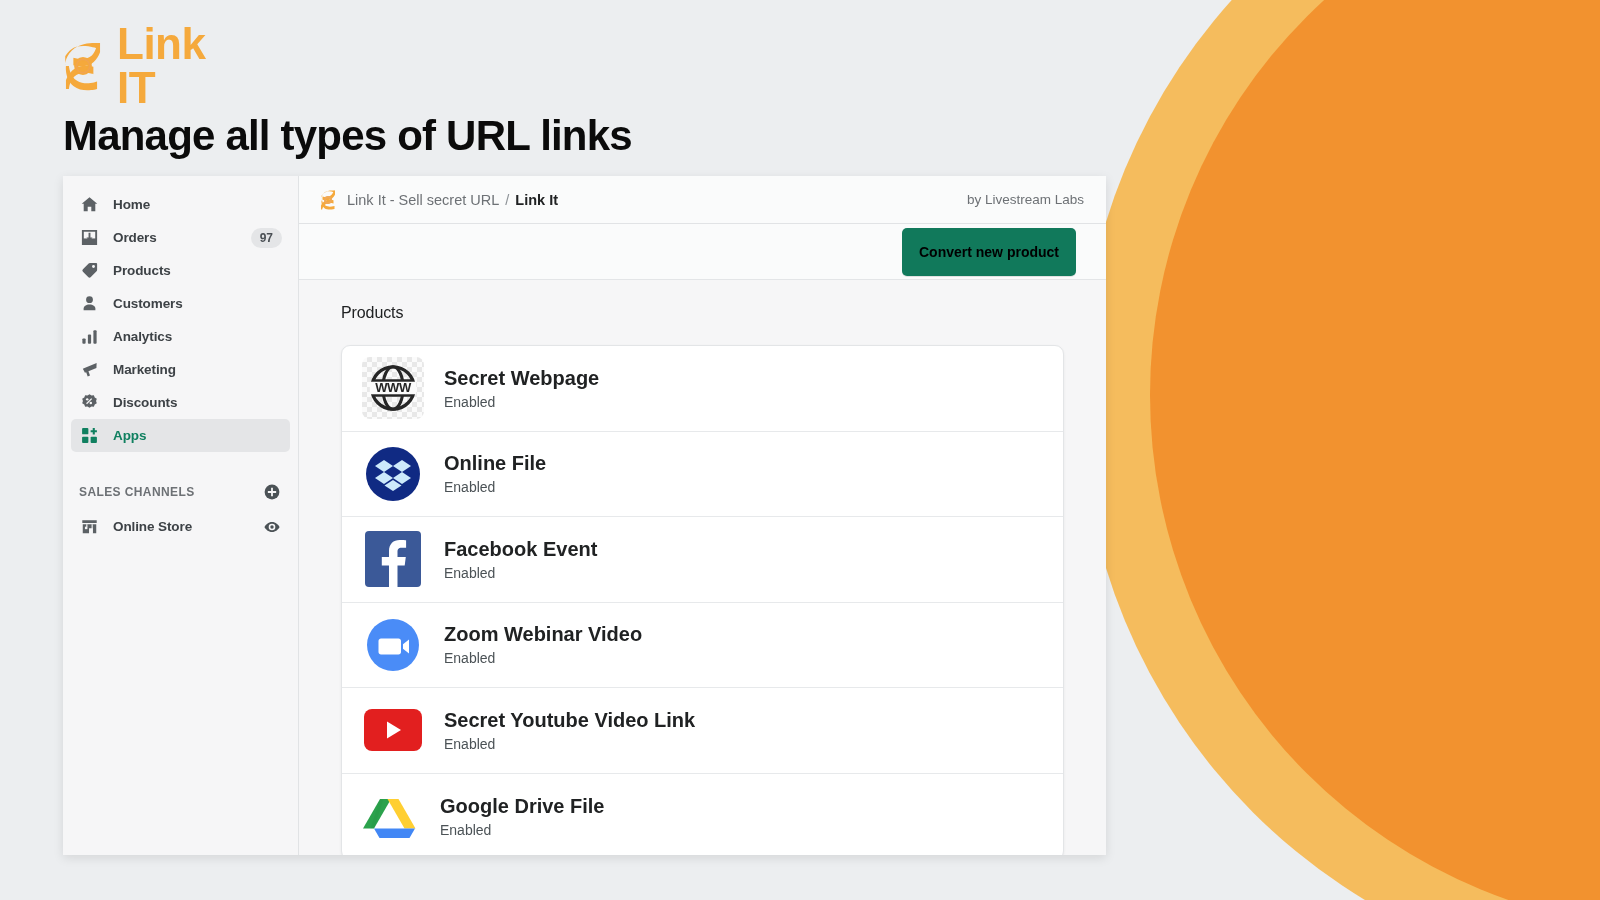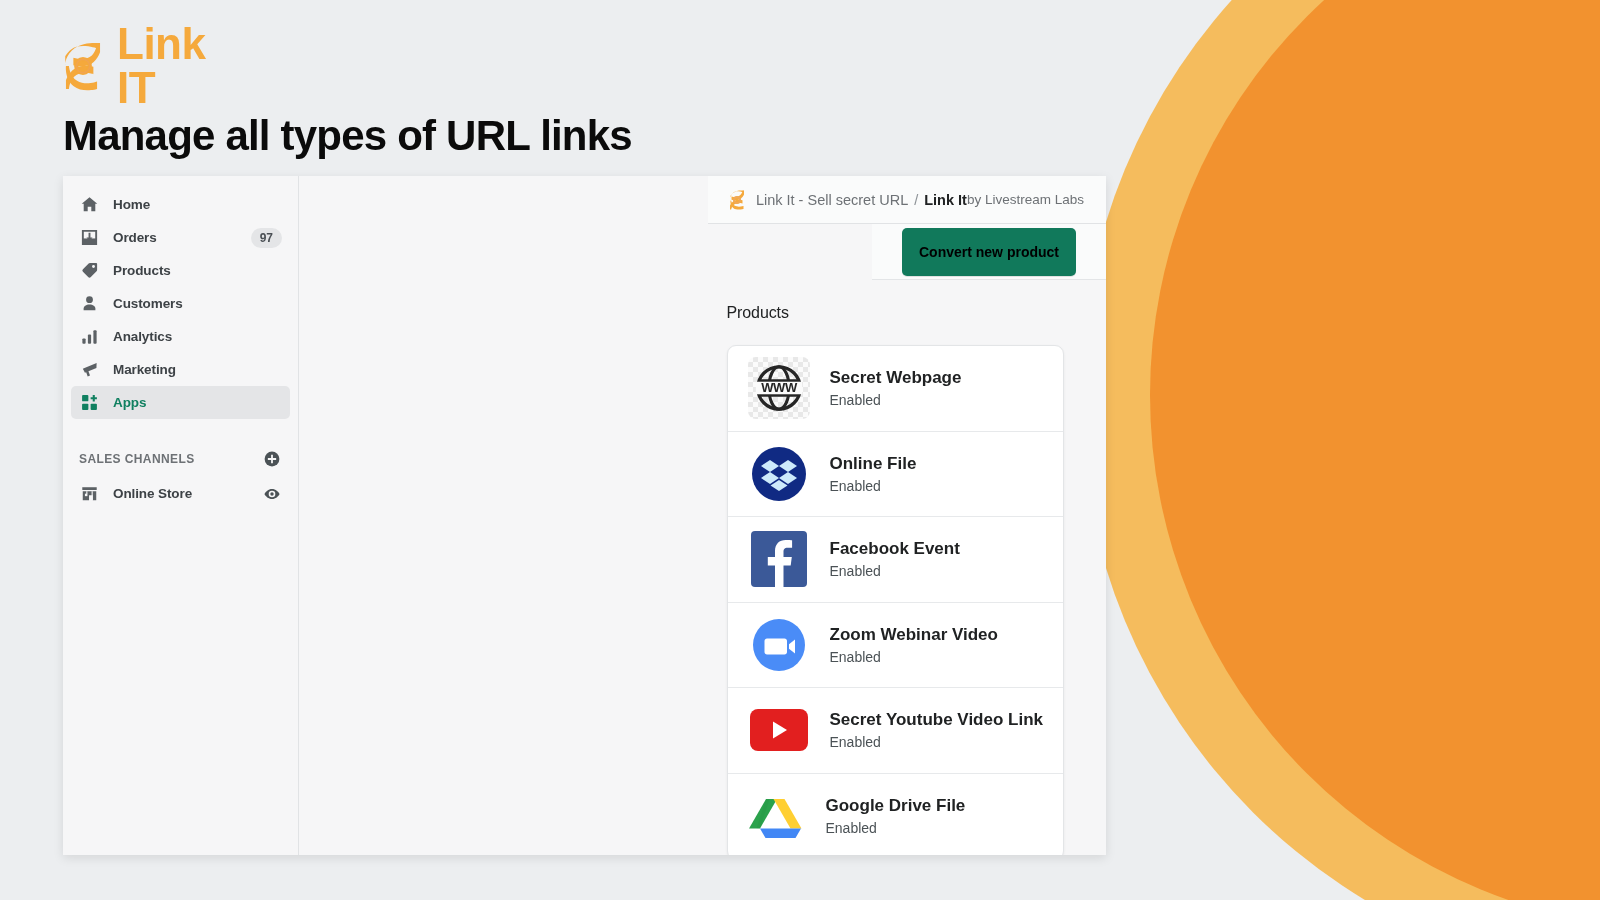--- a/index.html
+++ b/index.html
@@ -82,21 +82,21 @@
     display:flex; align-items:center;
     margin:26px 8px 4px 8px; padding:0 8px; height:28px;
   }
   #sales-channels-header .sc-title {
     flex:1; font-size:12px; font-weight:bold; color:#6d7175;
     letter-spacing:0.4px;
   }
   .sc-action { width:20px; height:20px; display:flex; align-items:center; justify-content:center; cursor:pointer; }
 
   
-  #main { flex:1; background:#f6f6f7; display:flex; flex-direction:column; min-width:0;align-items:flex-end; }
+  #main { flex:1; background:#f6f6f7; display:flex; flex-direction:column; min-width:0; }
   #breadcrumb-bar {
     height:48px; background:#fafbfb; border-bottom:1px solid #e1e3e5;
     display:flex; align-items:center; padding:0 22px 0 20px;
   }
   #bc-logo { width:18px; height:22px; flex:0 0 18px; margin-right:10px; }
   #bc-app-name { font-size:14.5px; color:#6d7175; }
   #bc-sep { font-size:14.5px; color:#8c9196; margin:0 6px; }
   #bc-current { font-size:14.5px; color:#202223; font-weight:bold; }
   #bc-author { margin-left:auto; font-size:13.5px; color:#6d7175; }
 
@@ -130,21 +130,21 @@
   }
   .product-row:last-child { border-bottom:none;padding-left:16px; }
   .p-thumb {
     width:62px; height:62px; flex:0 0 62px;
     border-radius:8px; background:#fff;
     display:flex; align-items:center; justify-content:center;
     margin-right:20px; overflow:hidden;
   }
   .p-thumb svg { display:block; }
   .p-text { display:flex; flex-direction:column; gap:4px; }
-  .p-name { font-size:17px; font-weight:bold; color:#202223; }
+  .p-name { font-size:20px; font-weight:bold; color:#202223; }
   .p-status { font-size:14px; color:#4b5256; }
 
   
   .checker {
     background-image:
       linear-gradient(45deg,#e8e8e8 25%,transparent 25%,transparent 75%,#e8e8e8 75%),
       linear-gradient(45deg,#e8e8e8 25%,transparent 25%,transparent 75%,#e8e8e8 75%);
     background-size:10px 10px;
     background-position:0 0,5px 5px;
     background-color:#fbfbfb;
@@ -234,20 +234,31 @@
 
     <div class="nav-item">
       <span class="nav-ico">
         <svg width="19" height="19" viewBox="0 0 20 20">
           <path fill="#5c6165" d="M17.5 3.2 5.4 8.1 3 9.1l2.2 4.3 1.3-.6 1.6 4.5 2.4-1-1.6-4.5 8.4-3.4z"></path>
         </svg>
       </span>
       <span class="nav-label">Marketing</span>
     </div>
 
+    <div class="nav-item">
+      <span class="nav-ico">
+        <svg width="19" height="19" viewBox="0 0 20 20">
+          <path fill="#5c6165" d="M10 1.2l2.1 1.5 2.5-.4.9 2.4 2.2 1.3-.8 2.4.8 2.4-2.2 1.3-.9 2.4-2.5-.4L10 15.6l-2.1-1.5-2.5.4-.9-2.4L2.3 10.8l.8-2.4-.8-2.4 2.2-1.3.9-2.4 2.5.4z"></path>
+          <circle cx="7.6" cy="6.7" r="1.3" fill="#f6f6f7"></circle>
+          <circle cx="11.4" cy="10.6" r="1.3" fill="#f6f6f7"></circle>
+          <path stroke="#f6f6f7" stroke-width="1.4" d="M12.3 5.9 6.9 11.4"></path>
+        </svg>
+      </span>
+      <span class="nav-label">Discounts</span>
+    </div>
 
     <div class="nav-item active">
       <span class="nav-ico">
         <svg width="19" height="19" viewBox="0 0 20 20">
           <rect x="2.2" y="2.2" width="6.6" height="6.6" rx="1" fill="#108060"></rect>
           <rect x="2.2" y="11.2" width="6.6" height="6.6" rx="1" fill="#108060"></rect>
           <rect x="11.2" y="11.2" width="6.6" height="6.6" rx="1" fill="#108060"></rect>
           <path fill="#108060" d="M13.4 2.2h2.2v2.3h2.2v2.2h-2.2v2.3h-2.2V6.7h-2.2V4.5h2.2z"></path>
         </svg>
       </span>

